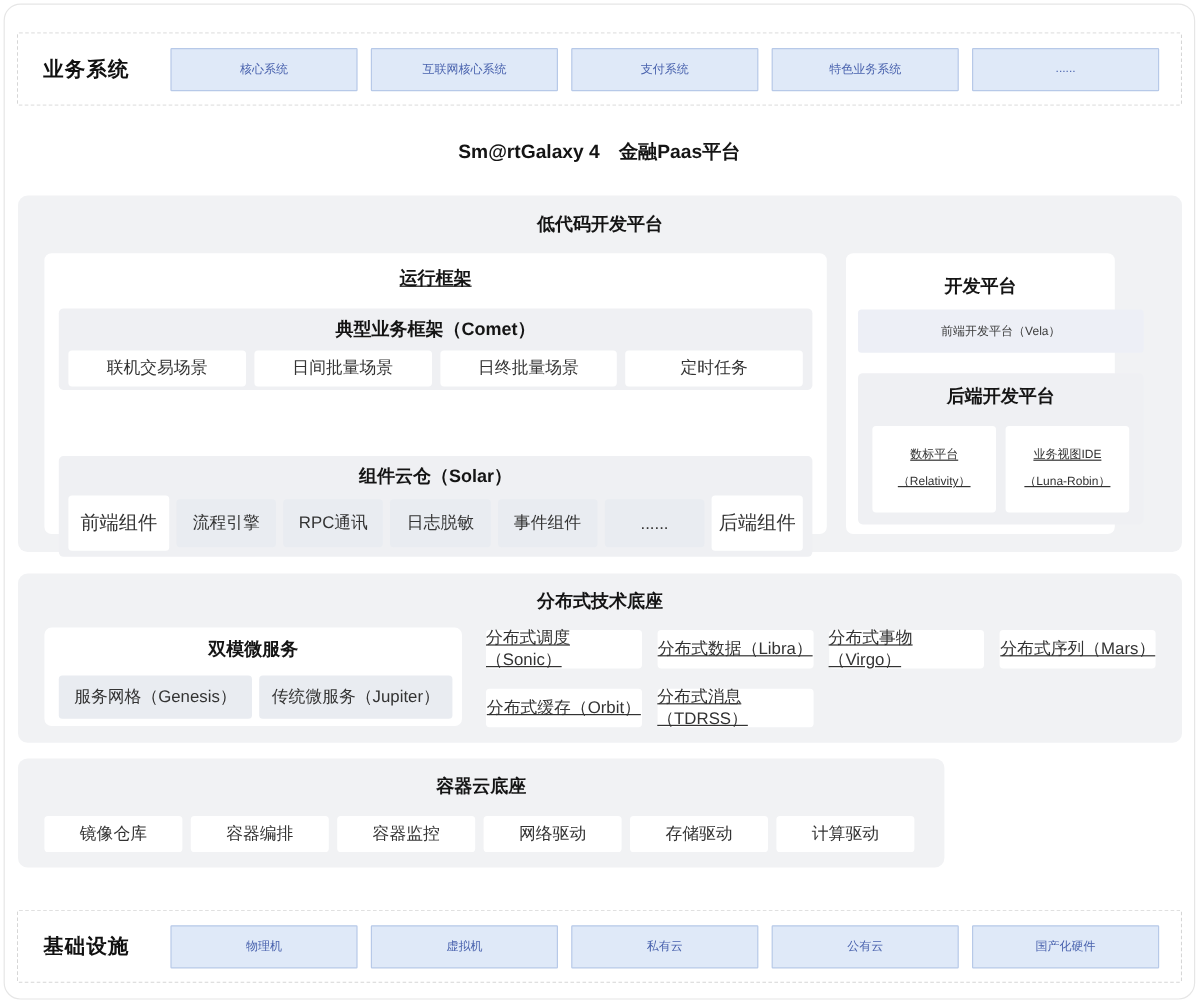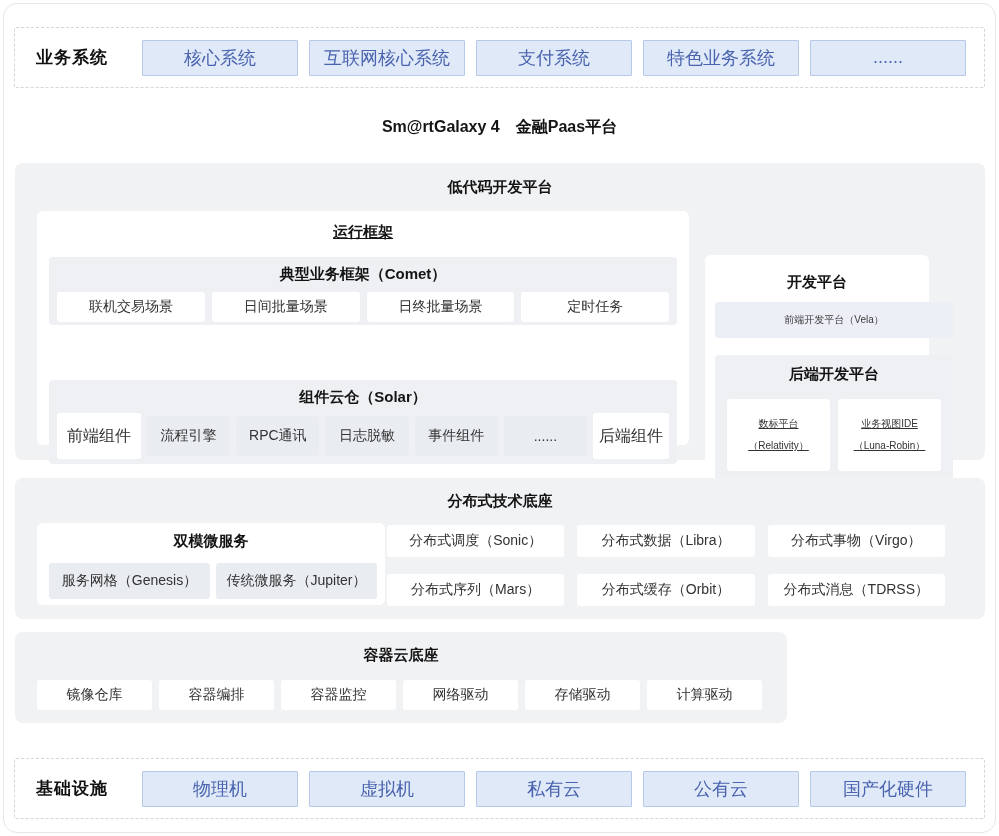--- a/index.html
+++ b/index.html
@@ -16,21 +16,21 @@
   .dashed-row {
     position:absolute; left:14px; width:971px; height:61px;
     border:1px dashed #d6d6d6; border-radius:2px;
     display:flex; align-items:center; padding-left:21px; gap:11px;
   }
   .dashed-row .row-label {
     width:95px; font-weight:bold; font-size:17px; color:#111; letter-spacing:1px;
   }
   .blue-chip {
     width:156px; height:36px; display:flex; align-items:center; justify-content:center;
-    background:#dfe9f8; border:1px solid #b7c9e8; color:#4a63ae; font-size:18px;
+    background:#dfe9f8; border:1px solid #b7c9e8; color:#4a63ae; font-size:10px;
     border-radius:1px;
   }
   
   .main-title {
     position:absolute; top:117px; left:0; width:100%; text-align:center;
     font-size:16px; font-weight:bold; color:#141414;
   }
   
   .gray-section { position:absolute; background:#f1f2f4; border-radius:8px; }
   .sec-title { text-align:center; font-weight:bold; font-size:15px; color:#141414; }
@@ -57,22 +57,22 @@
   }
   .be-row { position:absolute; left:12px; right:12px; top:44px; height:72px; display:flex; gap:8px; }
   .be-card {
     flex:1; background:#fff; border-radius:3px; display:flex; flex-direction:column;
     align-items:center; justify-content:center; font-size:10px; line-height:22px; color:#333;text-decoration:underline;
   }
   
   .dual-row { position:absolute; left:12px; right:8px; top:40px; height:36px; display:flex; gap:6px; }
   .dual-row .gray-chip { flex:1; }
   .dgrid {
-    position:absolute; left:372px; top:47px; width:558px;
-    display:grid; grid-template-columns:repeat(3,1fr); column-gap:13px; row-gap:17px;
+    position:absolute; left:390px; top:47px; width:558px;
+    display:grid; grid-template-columns:repeat(4,1fr); column-gap:13px; row-gap:17px;text-decoration:underline;
   }
   .dgrid .item-chip { height:32px; }
   .cb-row { position:absolute; left:22px; right:25px; top:48px; height:30px; display:flex; gap:7px; }
   .cb-row .item-chip { flex:1; }
 </style>
 </head>
 <body>
 
 <div class="frame"></div>
 
@@ -110,21 +110,21 @@
         <div class="gray-chip">流程引擎</div>
         <div class="gray-chip">RPC通讯</div>
         <div class="gray-chip">日志脱敏</div>
         <div class="gray-chip">事件组件</div>
         <div class="gray-chip">......</div>
         <div class="end-chip" style="width:76px;">后端组件</div>
       </div>
     </div>
   </div>
 
-  <div class="white-box" style="left:690px; top:48px; width:224px; height:234px;margin-top:44px;">
+  <div class="white-box" style="left:690px; top:48px; width:224px; height:234px;">
     <div class="sec-title" style="padding-top:18px;">开发平台</div>
     <div class="vela-chip">前端开发平台（Vela）</div>
     <div class="inner-gray" style="left:10px; top:100px; width:238px; height:126px;">
       <div class="sec-title" style="padding-top:10px;">后端开发平台</div>
       <div class="be-row">
         <div class="be-card">
           <span>数标平台</span>
           <span>（Relativity）</span>
         </div>
         <div class="be-card">

